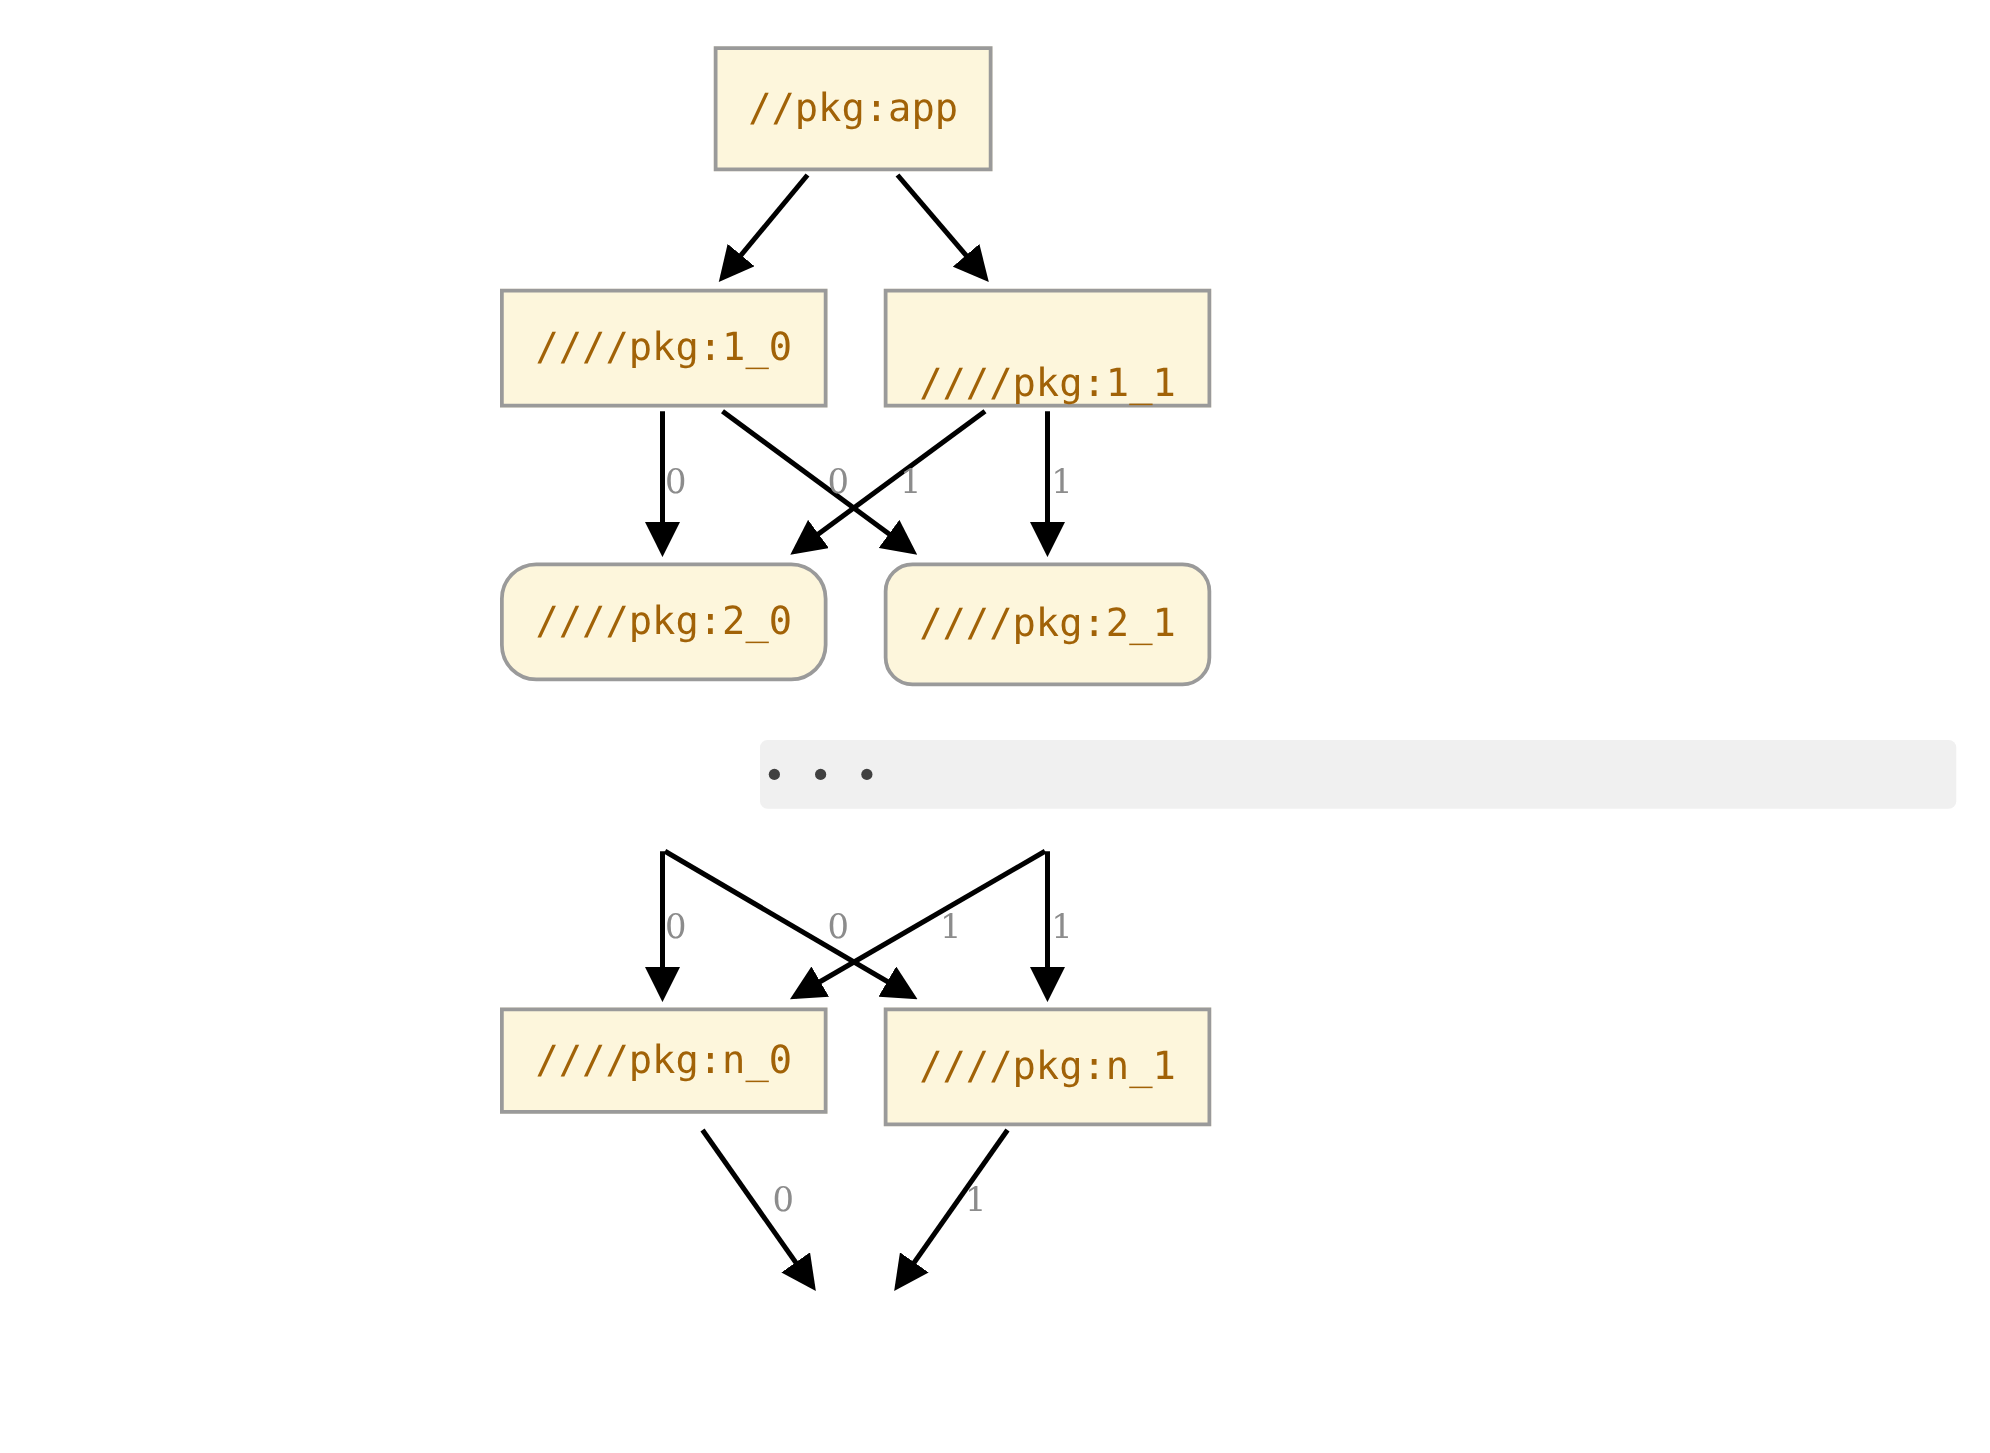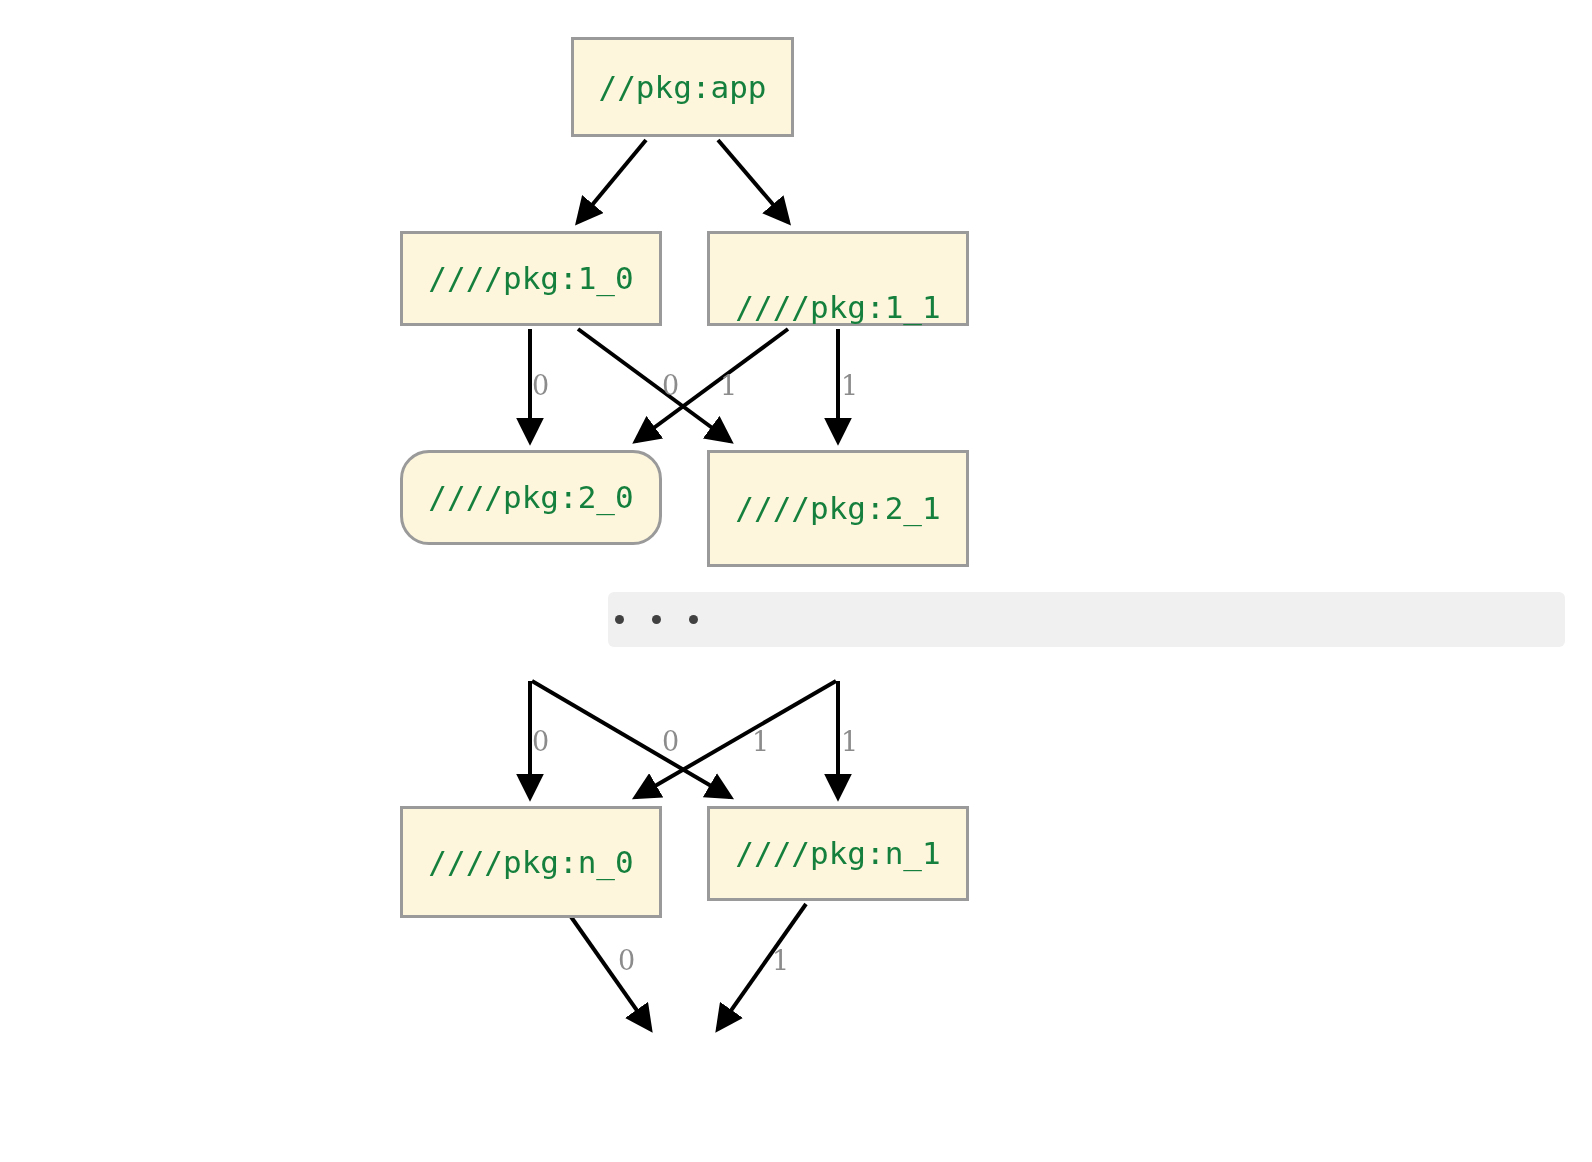--- a/index.html
+++ b/index.html
@@ -30,21 +30,21 @@
     background: #fdf6dc;
     border: 3px solid #9a9a9a;
     display: flex;
     align-items: center;
     justify-content: center;
     z-index: 3;
   }
   .node-label {
     font-family: "DejaVu Sans Mono", "Liberation Mono", monospace;
     font-size: 31px;
-    color: #15803d;
+    color: #a16207;
     letter-spacing: 0px;
     white-space: pre;
     line-height: 1;
   }
   .edge-label {
     position: absolute;
     font-family: "DejaVu Serif", "Liberation Serif", serif;
     font-size: 27px;
     color: #8c8c8c;
     z-index: 4;
@@ -117,25 +117,25 @@
   </div>
 
   <div class="node-box" style="left:707px; top:231px; width:262px; height:95px;align-items:flex-end;">
     <span class="node-label">////pkg:1_1</span>
   </div>
 
   <div class="node-box" style="left:400px; top:450px; width:262px; height:95px;border-radius:29px;">
     <span class="node-label">////pkg:2_0</span>
   </div>
 
-  <div class="node-box" style="left:707px; top:450px; width:262px; height:117px;">
+  <div class="node-box" style="left:707px; top:450px; width:262px; height:99px;border-radius:23px;">
     <span class="node-label">////pkg:2_1</span>
   </div>
 
-  <div class="node-box" style="left:400px; top:806px; width:262px; height:112px;">
+  <div class="node-box" style="left:400px; top:806px; width:262px; height:85px;">
     <span class="node-label">////pkg:n_0</span>
   </div>
 
   <div class="node-box" style="left:707px; top:806px; width:262px; height:95px;">
     <span class="node-label">////pkg:n_1</span>
   </div>
 
 
   <span class="edge-label" style="left:532px; top:372px;">0</span>
   <span class="edge-label" style="left:662px; top:372px;">0</span>

